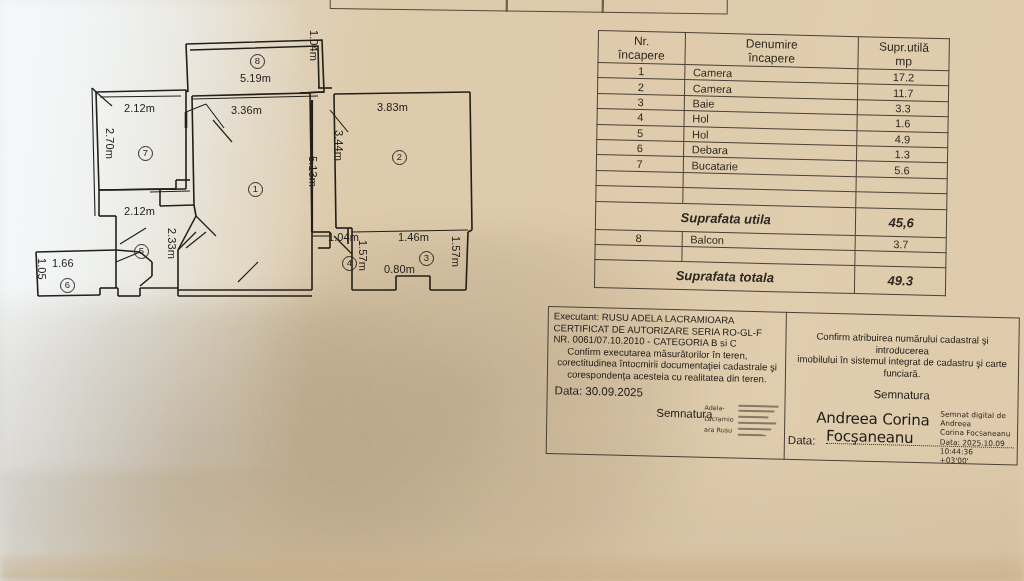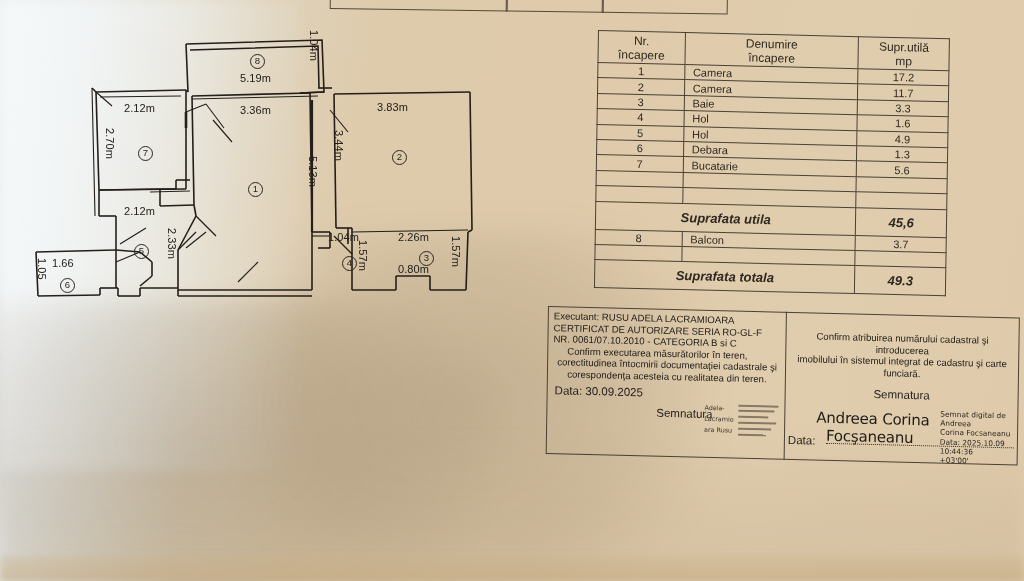--- a/index.html
+++ b/index.html
@@ -256,32 +256,32 @@
   <div class="circ" style="left:419px;top:251px;"><span>3</span></div>
   <div class="circ" style="left:342px;top:256px;"><span>4</span></div>
   <div class="circ" style="left:134px;top:244px;"><span>5</span></div>
   <div class="circ" style="left:60px;top:278px;"><span>6</span></div>
   <div class="circ" style="left:138px;top:146px;"><span>7</span></div>
   <div class="circ" style="left:250px;top:54px;"><span>8</span></div>
 
   <div class="lbl" style="left:240px;top:72px;">5.19m</div>
   <div class="lbl v" style="left:320px;top:30px;transform:rotate(90deg);">1.04m</div>
   <div class="lbl" style="left:124px;top:102px;">2.12m</div>
-  <div class="lbl" style="left:240px;top:104px;">3.36m</div>
+  <div class="lbl" style="left:231px;top:104px;">3.36m</div>
   <div class="lbl" style="left:377px;top:101px;">3.83m</div>
   <div class="lbl v" style="left:116px;top:128px;transform:rotate(90deg);">2.70m</div>
   <div class="lbl v" style="left:345px;top:130px;transform:rotate(90deg);">3.44m</div>
   <div class="lbl v" style="left:319px;top:156px;transform:rotate(90deg);">5.13m</div>
   <div class="lbl" style="left:124px;top:205px;">2.12m</div>
   <div class="lbl v" style="left:178px;top:228px;transform:rotate(90deg);">2.33m</div>
   <div class="lbl" style="left:328px;top:231px;">1.04m</div>
-  <div class="lbl" style="left:398px;top:231px;">2.26m</div>
+  <div class="lbl" style="left:398px;top:231px;">1.46m</div>
   <div class="lbl v" style="left:369px;top:240px;transform:rotate(90deg);">1.57m</div>
   <div class="lbl v" style="left:462px;top:236px;transform:rotate(90deg);">1.57m</div>
-  <div class="lbl" style="left:398px;top:263px;text-align:right;">0.80m</div>
+  <div class="lbl" style="left:384px;top:263px;text-align:right;">0.80m</div>
   <div class="lbl" style="left:52px;top:257px;">1.66</div>
   <div class="lbl v" style="left:48px;top:258px;transform:rotate(90deg);">1.05</div>
 
   <div id="topfrag">
     <div style="left:0;top:0;width:176px;height:21px;"></div>
     <div style="left:176px;top:0;width:96px;height:21px;"></div>
     <div style="left:272px;top:0;width:124px;height:21px;"></div>
   </div>
 
   <div id="roomtable-wrap">

